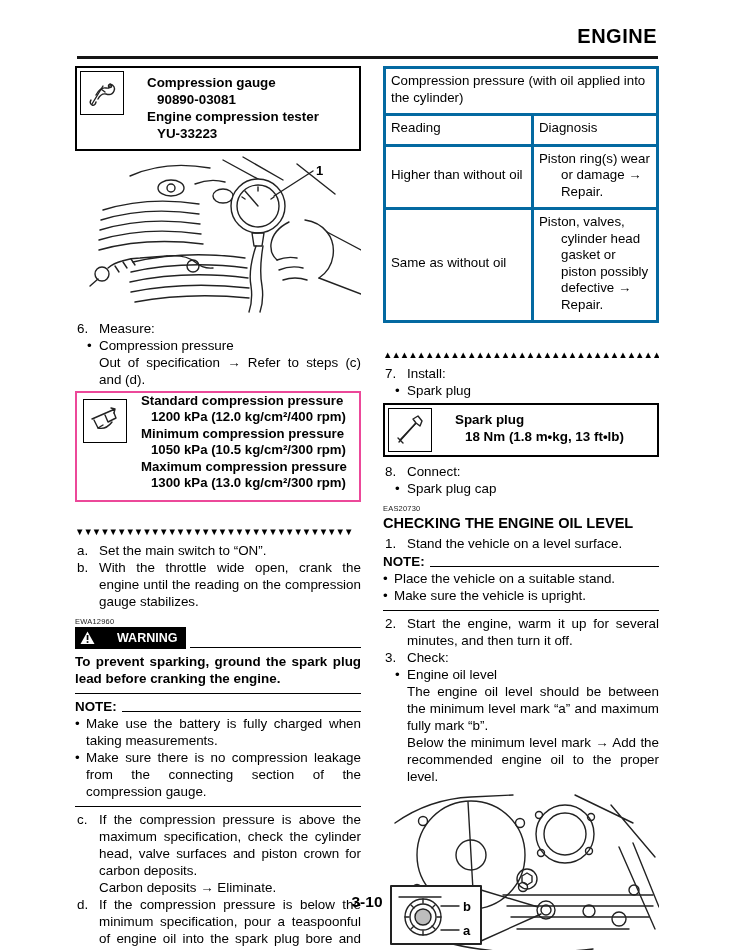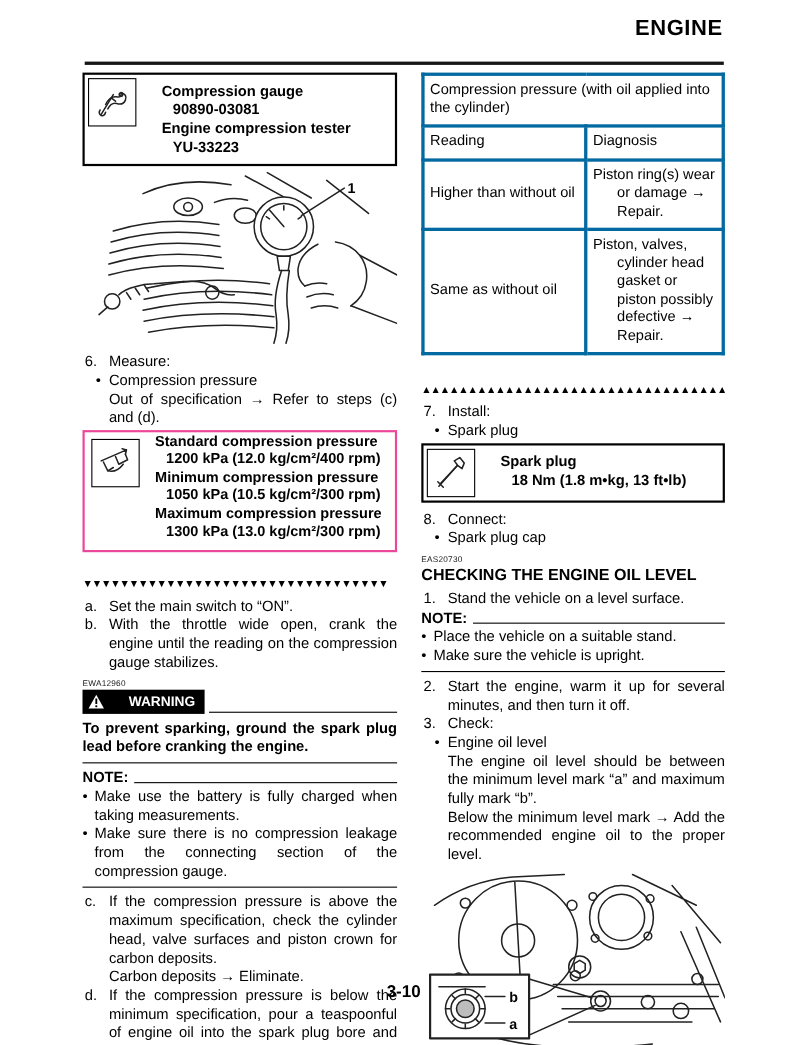--- a/index.html
+++ b/index.html
@@ -1,20 +1,20 @@
 <!DOCTYPE html>
 <html><head>
 <meta charset="utf-8">
 <style>
   html,body{margin:0;padding:0;background:#e8e8e8;}
   .page{position:relative;width:734px;height:950px;background:#ffffff;
         font-family:"Liberation Sans","DejaVu Sans",sans-serif;color:#000;
         font-size:13.4px;line-height:17px;overflow:hidden;}
   
-  .hdr-title{position:absolute;top:18px;right:77px;font-size:20px;font-weight:bold;letter-spacing:.5px;text-align:right;}
+  .hdr-title{position:absolute;top:28px;right:77px;font-size:20px;font-weight:bold;letter-spacing:.5px;text-align:right;}
   .hdr-rule{position:absolute;top:56px;left:77px;width:581px;height:2.5px;background:#151515;}
   
   .col{position:absolute;top:66px;}
   .col-left{left:75px;width:286px;}
   .col-right{left:383px;width:276px;}
   
   .toolbox{border:2px solid #000;display:flex;align-items:flex-start;background:#fff;}
   .icon-cell{width:42px;height:42px;border:1.5px solid #000;margin:3px;flex:0 0 auto;
              display:flex;align-items:center;justify-content:center;}
   .toolbox-text{font-weight:bold;padding:6px 2px 7px 20px;line-height:17px;}

